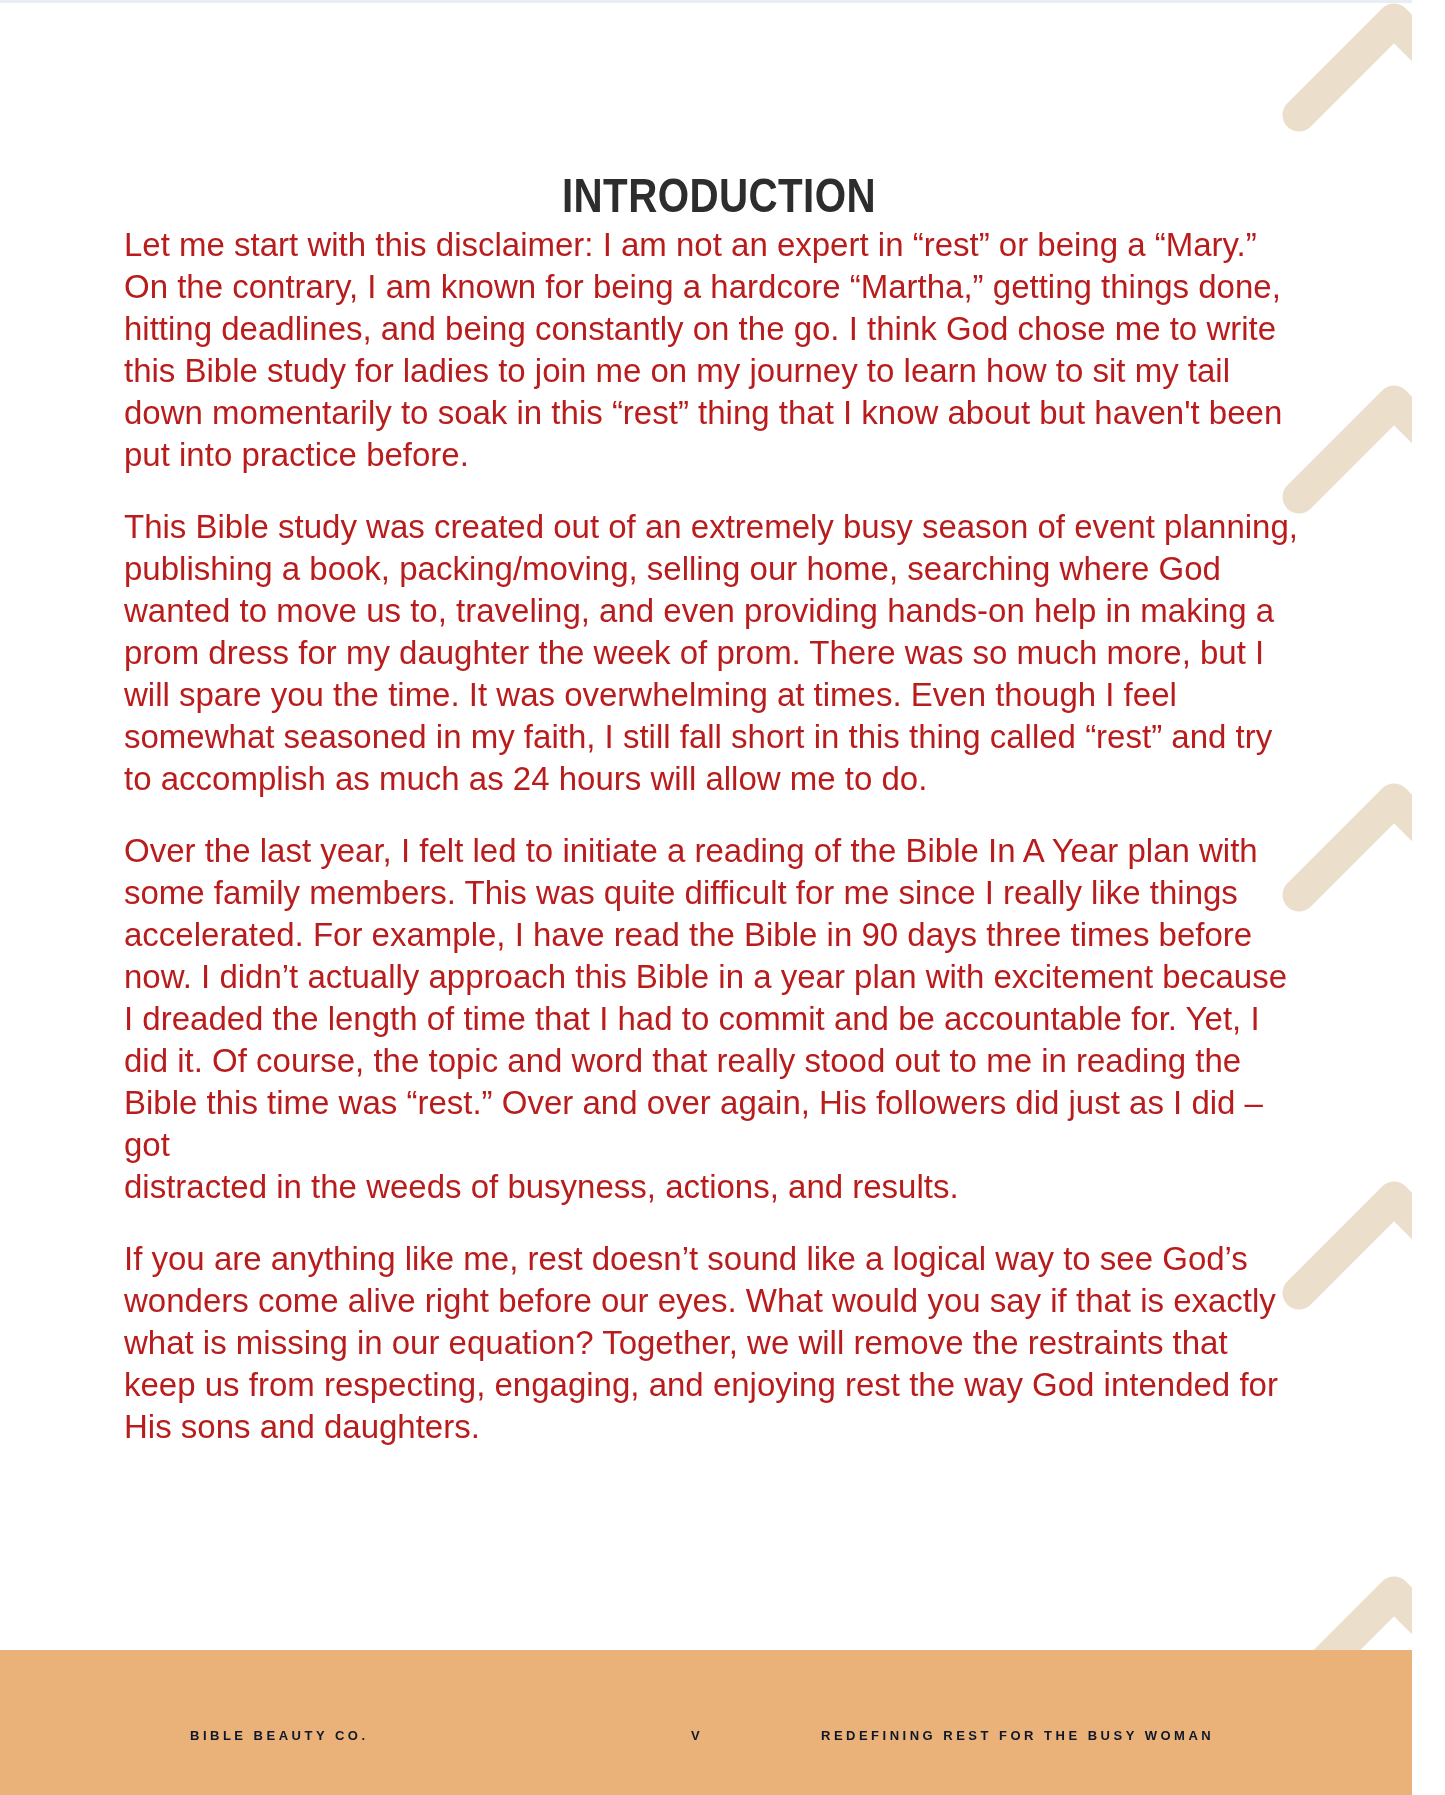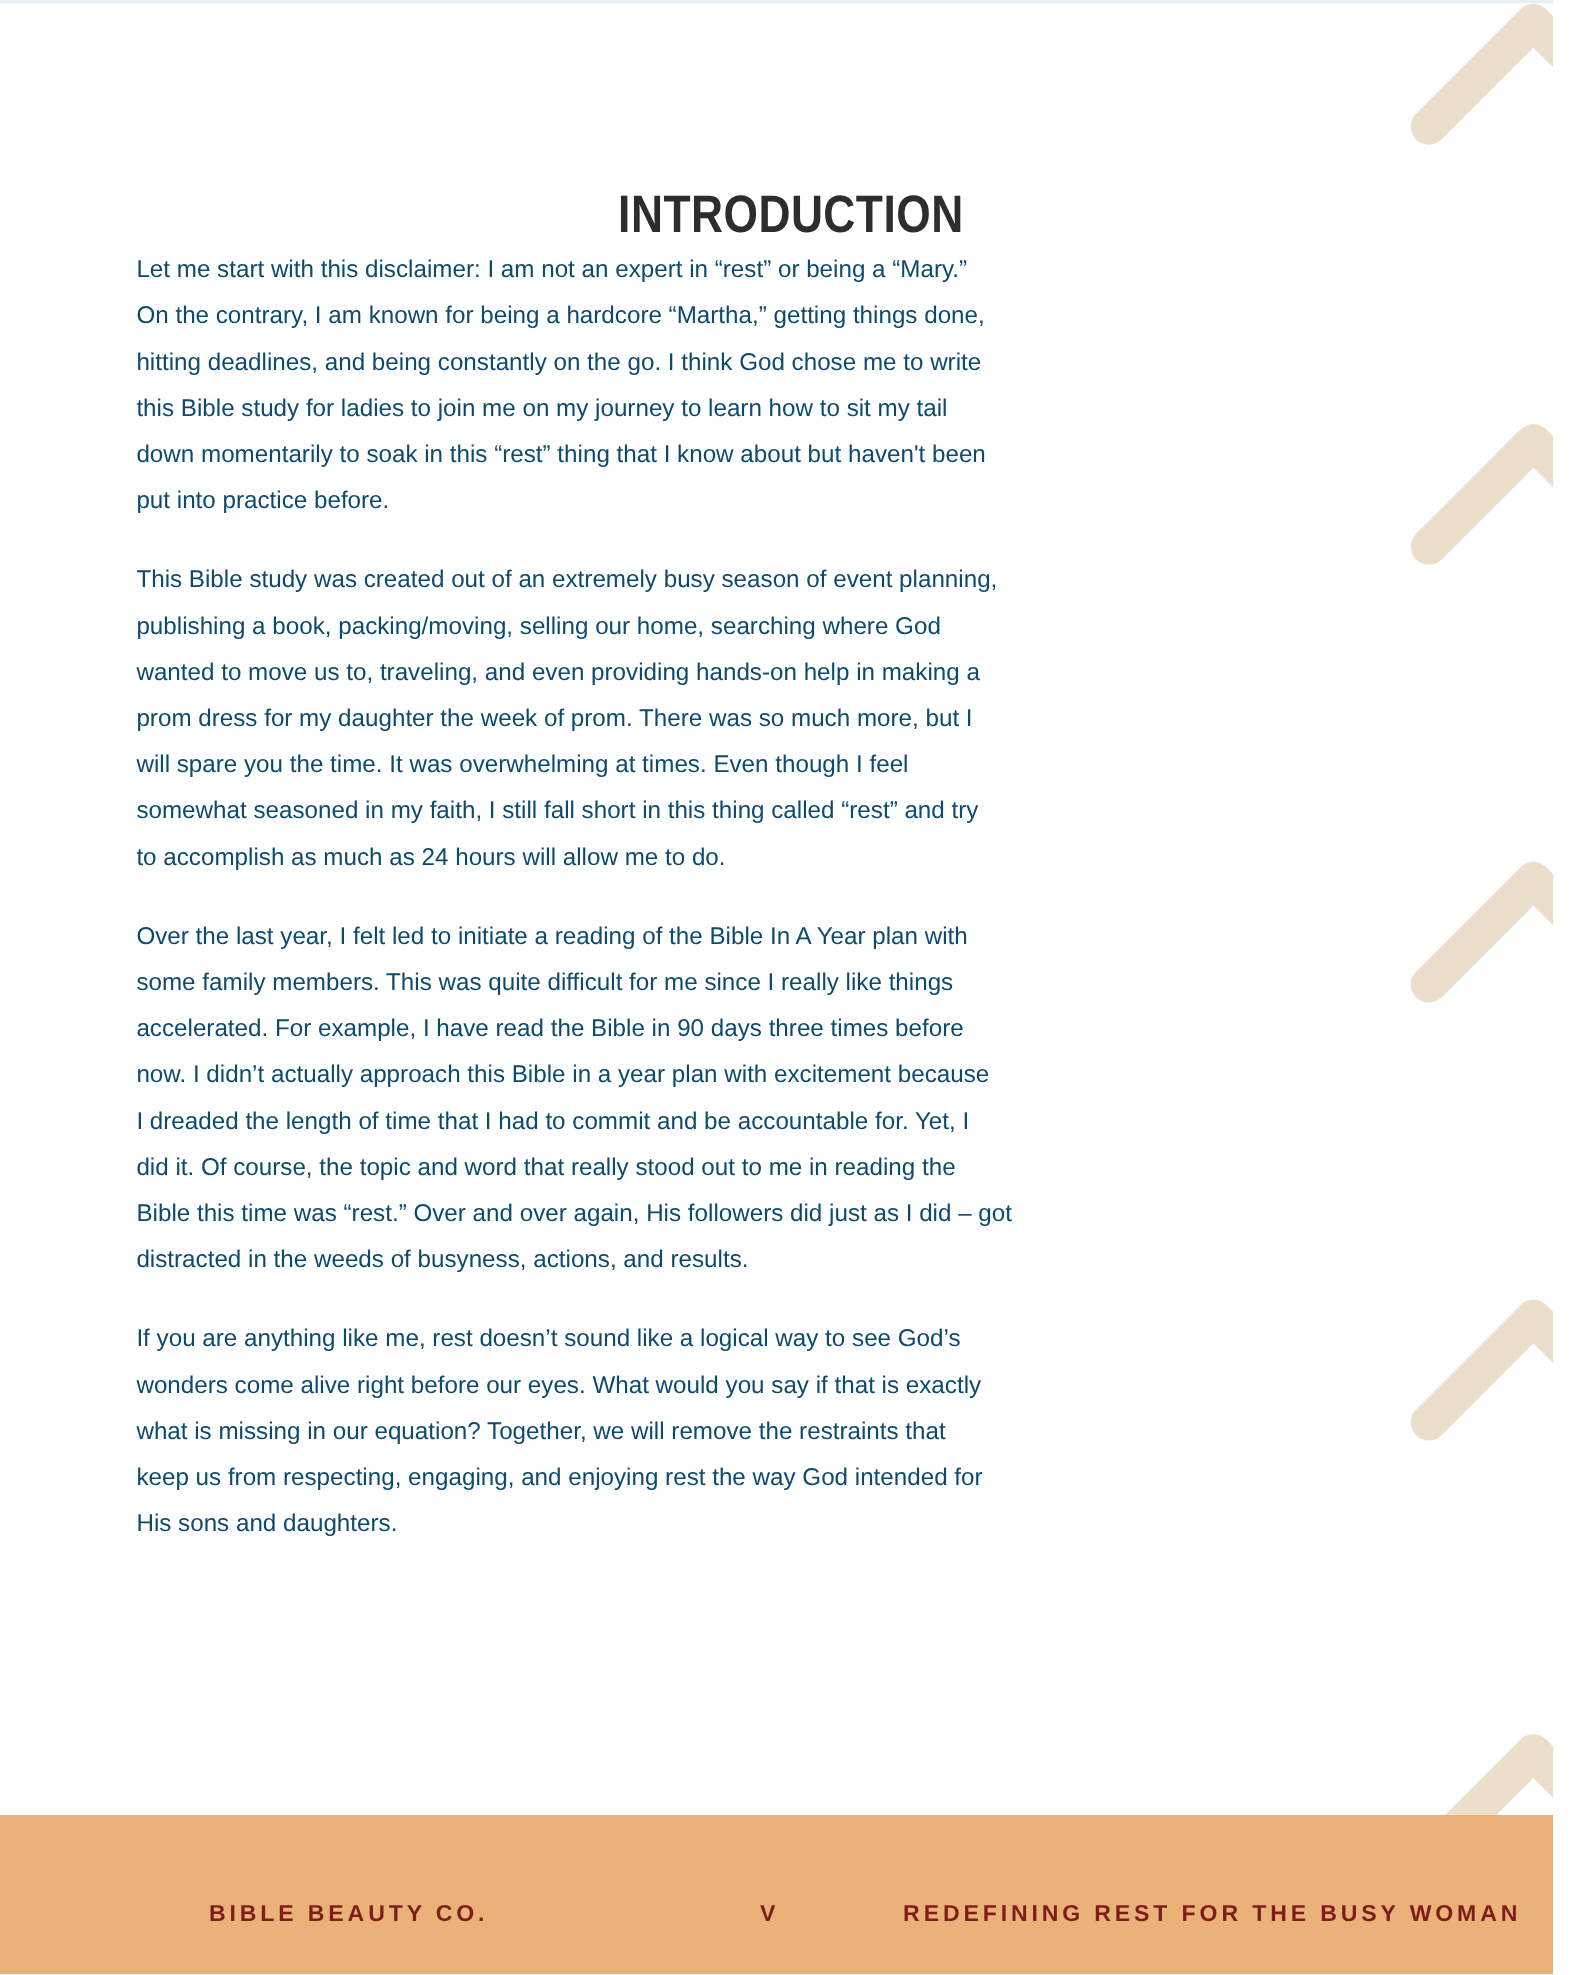--- a/index.html
+++ b/index.html
@@ -37,23 +37,23 @@
     white-space:nowrap;
   }
   .body-copy{
     position:absolute;
     top:224px;
     left:124px;
     width:1190px;
   }
   .para{
     margin:0 0 30px 0;
-    font-size:22px;
+    font-size:33px;
     line-height:42px;
-    color:#0c4a6e;
+    color:#b91c1c;
     white-space:pre-line;
   }
   .chevron{
     position:absolute;
     left:1272px;
     width:250px;
     height:150px;
   }
   .chevron svg{display:block;width:250px;height:150px;}
   .footer-bar{
@@ -61,24 +61,24 @@
     left:0;
     bottom:0;
     width:100%;
     height:145px;
     background:#eab278;
     z-index:5;
   }
   .footer-text{
     position:absolute;
     top:78px;
-    font-size:21px;
+    font-size:13px;
     font-weight:bold;
     letter-spacing:3.5px;
-    color:#7f1d1d;
+    color:#0f172a;
     white-space:nowrap;
   }
   .footer-brand{left:190px;}
   .footer-page-number{left:691px;}
   .footer-tagline{left:797px;margin-left:24px;}
 </style>
 </head>
 <body>
 
 <div class="page">

